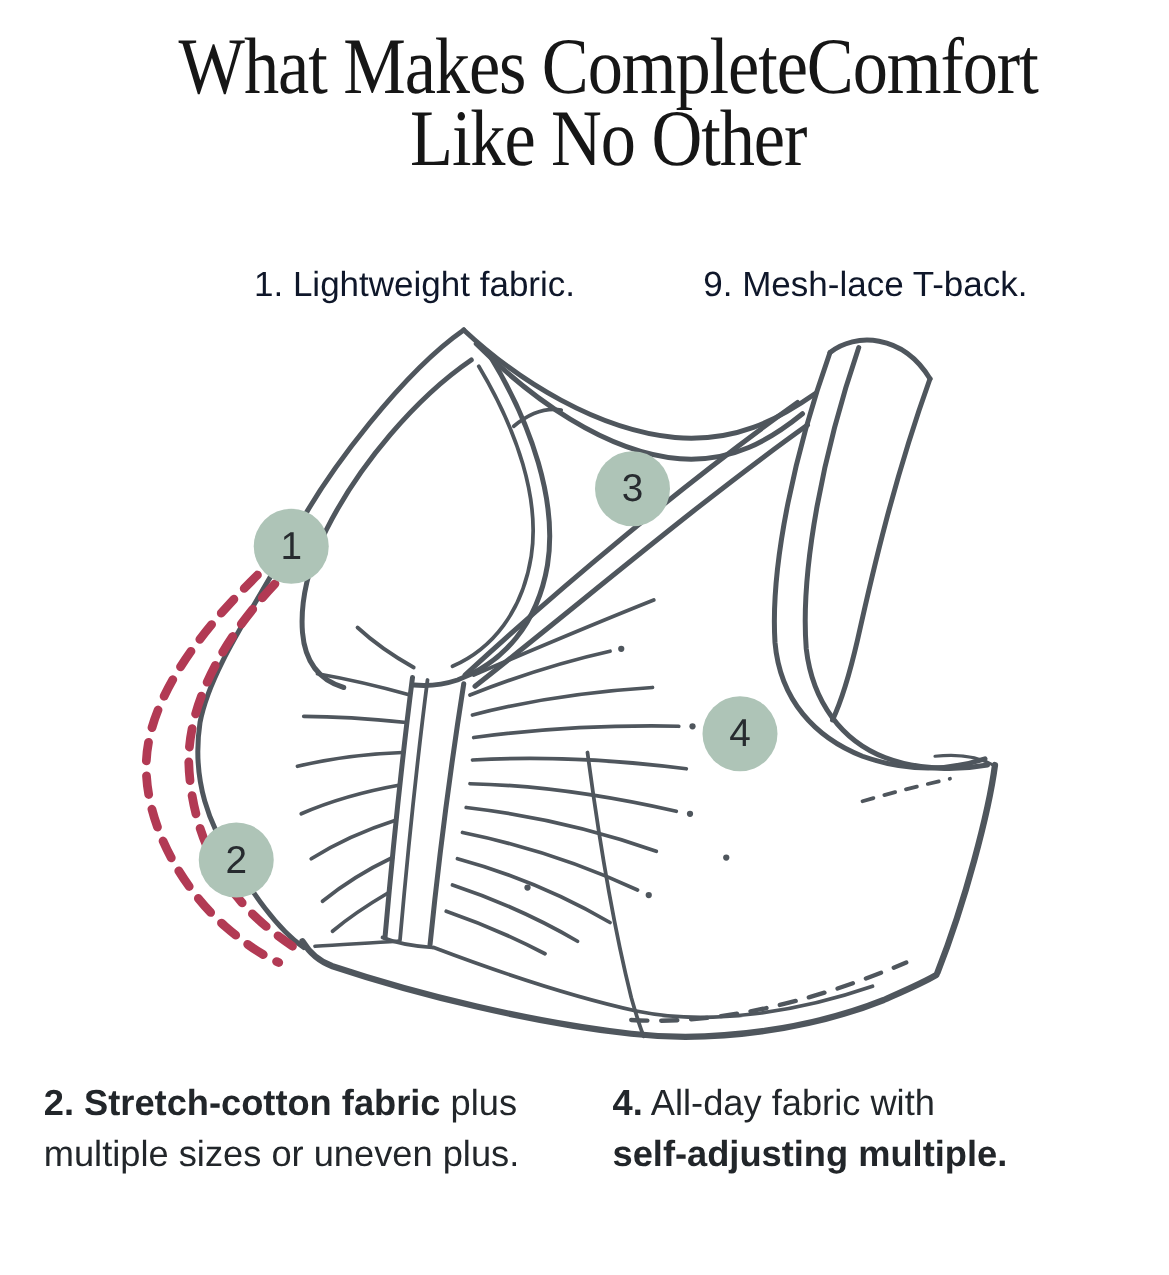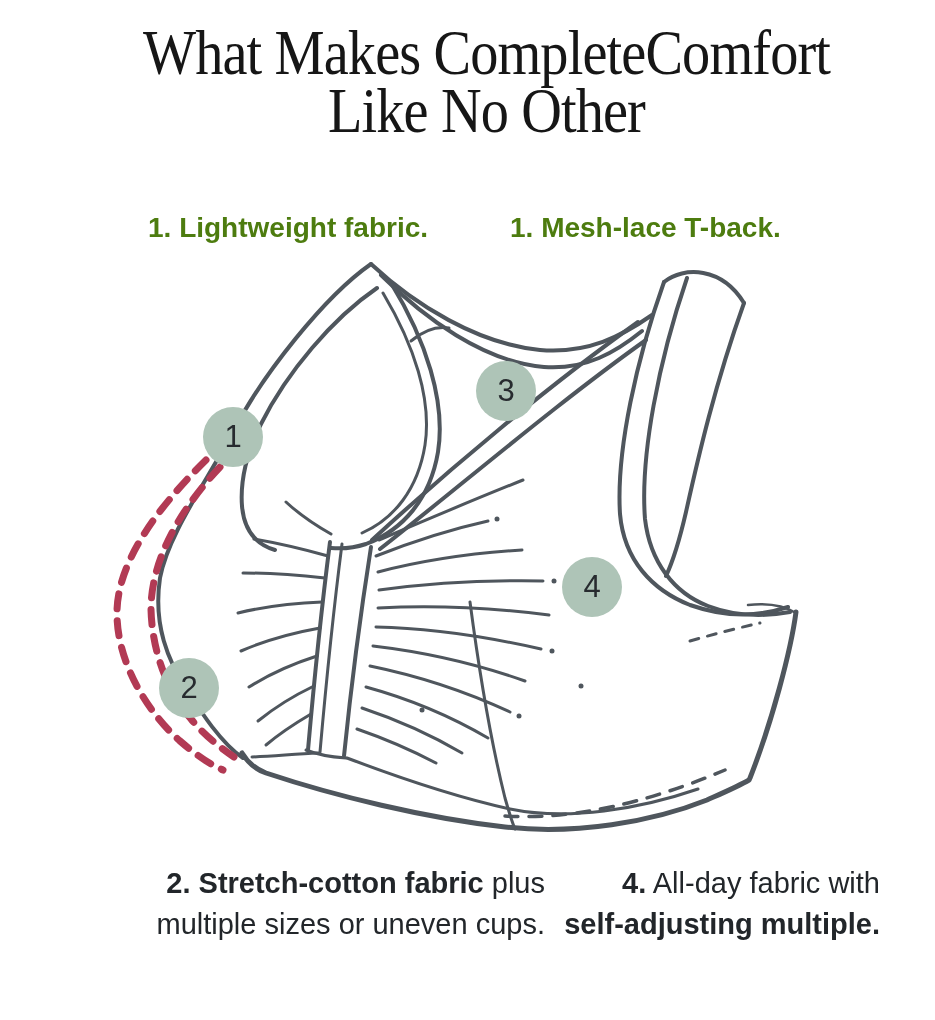--- a/index.html
+++ b/index.html
@@ -1,53 +1,53 @@
 <!DOCTYPE html>
 <html><head>
 <meta charset="utf-8">
 <style>
   html,body{margin:0;padding:0;background:#fff;}
   .page{position:relative;width:935px;height:1020px;background:#ffffff;overflow:hidden;
         font-family:"Liberation Sans",sans-serif;padding-left:38px;}
   .title{position:absolute;top:24px;left:0;right:0;text-align:center;
          font-family:"Liberation Serif",serif;color:#161616;font-size:64px;line-height:58px;
          letter-spacing:-1px;transform:scaleX(0.88);transform-origin:50% 0;}
-  .feature-label{position:absolute;font-weight:700;font-size:28px;color:#4d7c0f;text-align:left;}
+  .feature-label{position:absolute;font-weight:400;font-size:28px;color:#0f172a;text-align:right;}
   .label-1{top:212px;left:148px;width:312px;}
   .label-3{top:212px;left:510px;width:312px;}
   .bra-svg{position:absolute;left:0;top:0;}
   .bra-svg path{fill:none;stroke:#4f565d;stroke-linecap:round;stroke-linejoin:round;}
   .bra-svg .w5{stroke-width:5px;} .bra-svg .w4{stroke-width:4px;}
   .bra-svg .w3{stroke-width:3px;} .bra-svg .w25{stroke-width:2.5px;}
   .bra-svg .dash{stroke-dasharray:13 11;stroke-width:3.5px;}
   .bra-svg .dash2{stroke-dasharray:9 9;stroke-width:3px;}
   .bra-svg .red{stroke:#b23a54;stroke-width:7px;stroke-dasharray:15 12;}
   .bra-svg .dot{fill:#4f565d;stroke:none;}
   .callout{position:absolute;width:60px;height:60px;border-radius:50%;background:#aec4b7;
            display:flex;align-items:center;justify-content:center;
            font-size:31px;color:#272b2f;font-family:"Liberation Sans",sans-serif;}
   .c1{left:203px;top:407px;} .c2{left:159px;top:658px;}
   .c3{left:476px;top:361px;} .c4{left:562px;top:557px;}
-  .note{position:absolute;font-size:29px;line-height:41px;color:#22262a;text-align:right;}
+  .note{position:absolute;font-size:29px;line-height:41px;color:#22262a;text-align:left;}
   .note-2{top:863px;left:35px;width:510px;}
   .note-4{top:863px;left:490px;width:390px;}
   .b{font-weight:700;}
 </style>
 </head>
 <body>
 
 <div class="page">
 
   <header class="title">
     <div>What Makes CompleteComfort</div>
     <div>Like No Other</div>
   </header>
 
   <div class="feature-label label-1">1. Lightweight fabric.</div>
-  <div class="feature-label label-3">1. Mesh-lace T-back.</div>
+  <div class="feature-label label-3">9. Mesh-lace T-back.</div>
 
   <svg class="bra-svg" width="935" height="1020" viewBox="0 0 935 1020" aria-hidden="true">
 
     <g>
       <path class="w4" d="M 371,264 C 325,296 262,375 233,432 C 205,484 168,535 160,578 C 153,625 168,661 187,690 C 201,712 221,743 243,758"></path>
       <path class="w4" d="M 377,288 C 333,318 287,372 261,424 C 247,451 240,481 242,506 C 244,530 255,544 275,550"></path>
     </g>
 
     <g>
       <path class="w4" d="M 391,283 C 426,340 446,402 438,452 C 430,499 403,530 366,544 C 354,548 342,549 331,548"></path>
@@ -138,21 +138,21 @@
   </div>
   <div class="callout c4">
     <span>4</span>
   </div>
 
   <div class="note note-2">
     <div>
       <span class="b">2. Stretch-cotton fabric</span><span> plus</span>
     </div>
     <div>
-      <span>multiple sizes or uneven cups.</span>
+      <span>multiple sizes or uneven plus.</span>
     </div>
   </div>
 
   <div class="note note-4">
     <div>
       <span class="b">4.</span><span> All-day fabric with</span>
     </div>
     <div>
       <span class="b">self-adjusting multiple.</span>
     </div>

